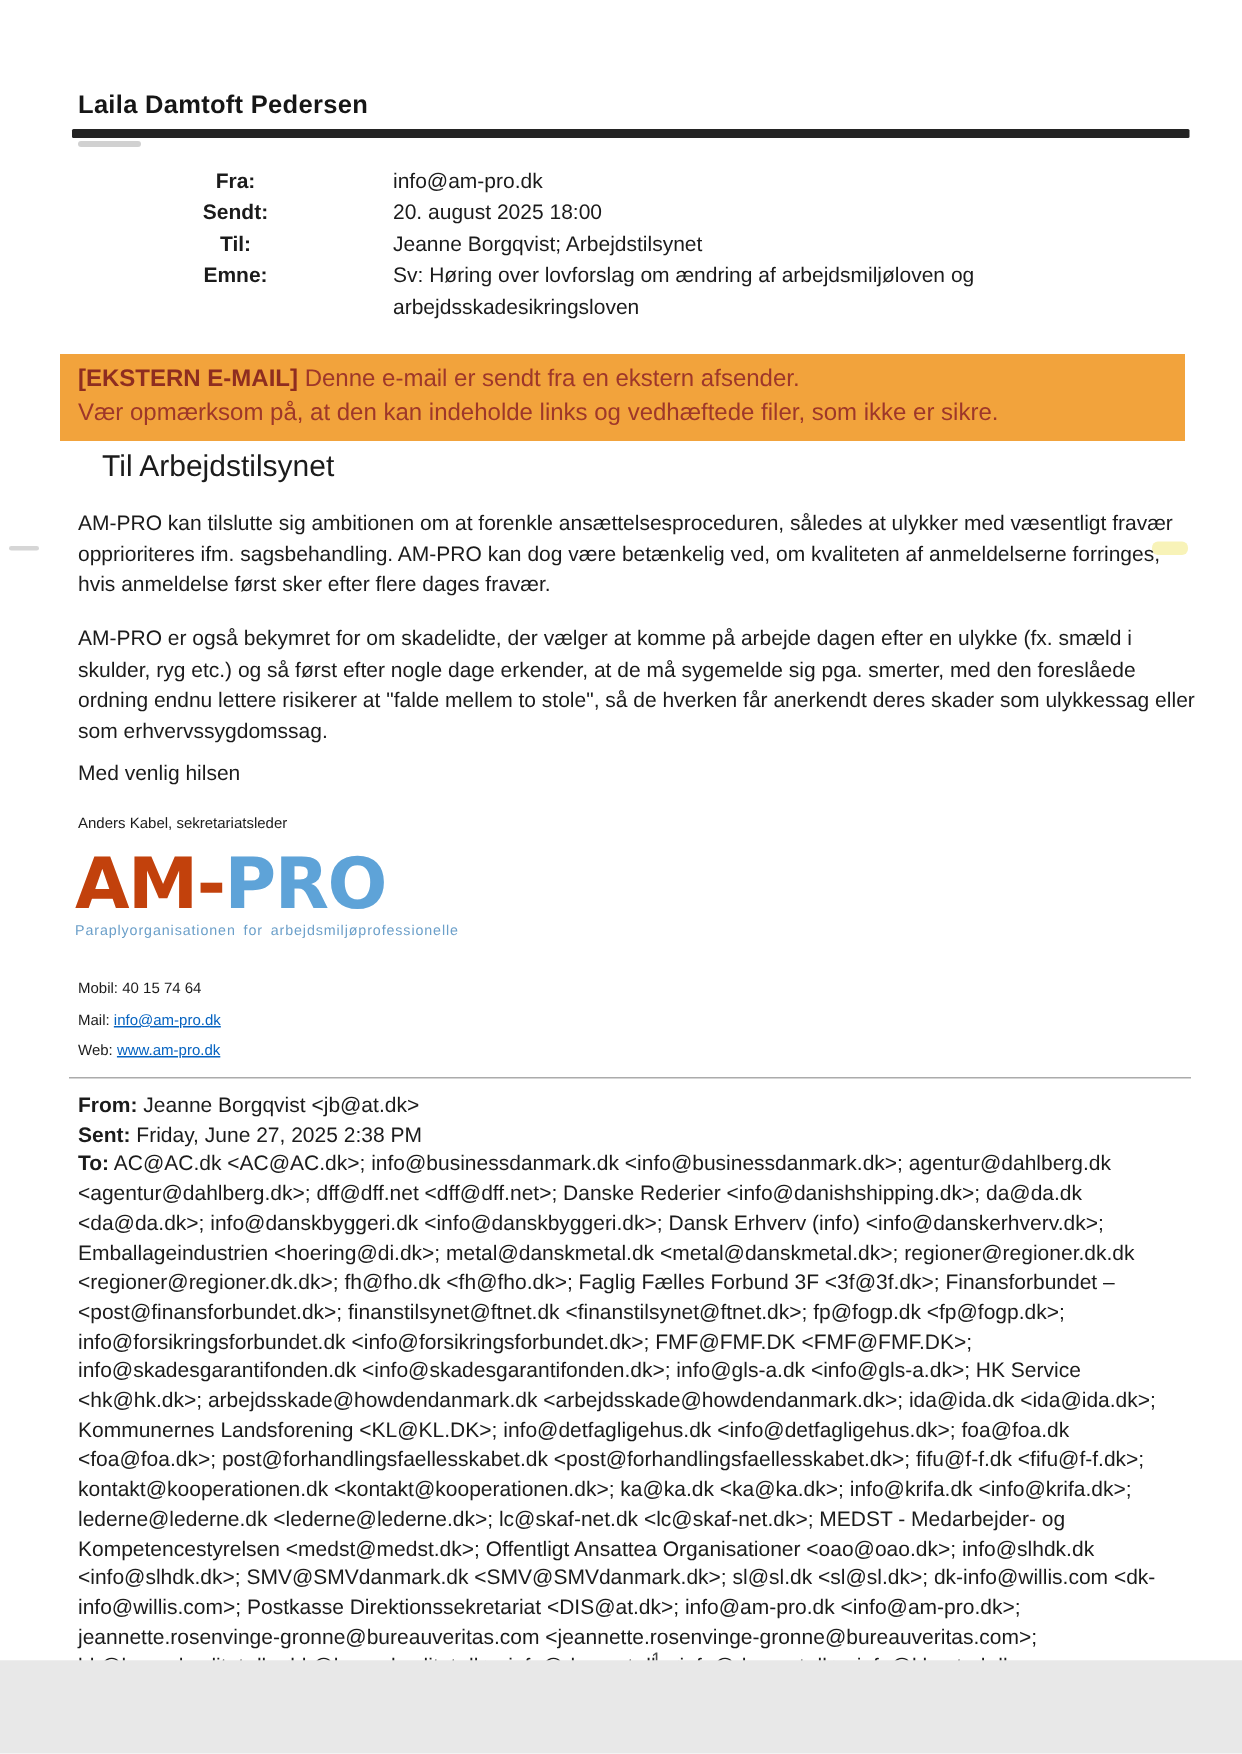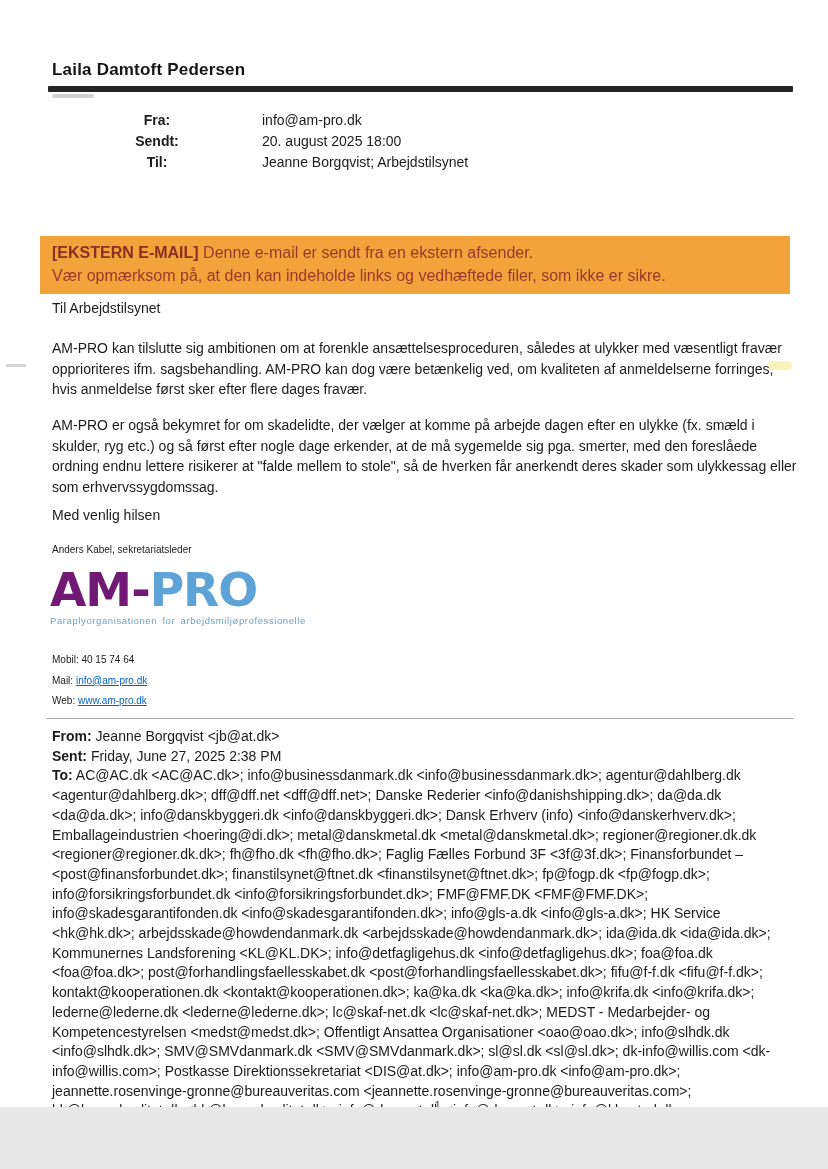--- a/index.html
+++ b/index.html
@@ -33,21 +33,21 @@
   .meta-label{width:210px;font-weight:bold;flex:0 0 210px;text-align:center;}
   .meta-value{width:430px;}
   
   .banner{
     position:absolute;top:236px;left:40px;width:726px;
     padding:5px 12px 7px 12px;
     line-height:23px;font-size:16px;
   }
   .banner strong{font-weight:bold;}
   
-  .salutation{position:absolute;top:300px;left:52px;font-size:14px;}
+  .salutation{position:absolute;top:300px;left:68px;font-size:20px;}
   .para1{position:absolute;top:338px;left:52px;width:742px;font-size:14px;line-height:20.5px;margin:0;}
   .para2{position:absolute;top:415px;left:52px;width:748px;font-size:14px;line-height:20.5px;margin:0;}
   .closing{position:absolute;top:507px;left:52px;font-size:14px;}
   .sig-name{position:absolute;top:544px;left:52px;font-size:10px;}
   
   .logo{position:absolute;top:566px;left:50px;line-height:1;}
   .logo-word{font-size:47px;font-weight:800;letter-spacing:-1px;font-family:"DejaVu Sans", sans-serif;}
   .logo-tagline{margin-top:3px;font-size:9.5px;letter-spacing:.6px;word-spacing:2px;}
   
   .contact{position:absolute;top:650px;left:52px;font-size:10px;line-height:20.5px;}
@@ -79,38 +79,42 @@
       <span class="meta-value">info@am-pro.dk</span>
     </div>
     <div class="meta-row">
       <span class="meta-label">Sendt:</span>
       <span class="meta-value">20. august 2025 18:00</span>
     </div>
     <div class="meta-row">
       <span class="meta-label">Til:</span>
       <span class="meta-value">Jeanne Borgqvist; Arbejdstilsynet</span>
     </div>
+    <div class="meta-row">
+      <span class="meta-label">Emne:</span>
+      <span class="meta-value">Sv: Høring over lovforslag om ændring af arbejdsmiljøloven og arbejdsskadesikringsloven</span>
+    </div>
   </div>
 
   <div class="banner" id="banner" style="background: rgb(242, 163, 60); color: rgb(158, 55, 42);">
     <div><strong id="banner-bold" style="color: rgb(142, 45, 32);">[EKSTERN E-MAIL]</strong> <span>Denne e-mail er sendt fra en ekstern afsender.</span></div>
     <div>Vær opmærksom på, at den kan indeholde links og vedhæftede filer, som ikke er sikre.</div>
   </div>
 
   <div class="artifact-dash"></div>
   <div class="artifact-highlight"></div>
 
   <div class="salutation">Til Arbejdstilsynet</div>
   <p class="para1">AM-PRO kan tilslutte sig ambitionen om at forenkle ansættelsesproceduren, således at ulykker med væsentligt fravær opprioriteres ifm. sagsbehandling. AM-PRO kan dog være betænkelig ved, om kvaliteten af anmeldelserne forringes, hvis anmeldelse først sker efter flere dages fravær.</p>
   <p class="para2">AM-PRO er også bekymret for om skadelidte, der vælger at komme på arbejde dagen efter en ulykke (fx. smæld i skulder, ryg etc.) og så først efter nogle dage erkender, at de må sygemelde sig pga. smerter, med den foreslåede ordning endnu lettere risikerer at "falde mellem to stole", så de hverken får anerkendt deres skader som ulykkessag eller som erhvervssygdomssag.</p>
   <div class="closing">Med venlig hilsen</div>
   <div class="sig-name">Anders Kabel, sekretariatsleder</div>
 
   <div class="logo">
-    <div class="logo-word"><span id="logo-dark" style="color: #701a75;">AM-</span><span id="logo-light" style="color: rgb(94, 163, 216);">PRO</span></div>
+    <div class="logo-word"><span id="logo-dark" style="color: #c2410c;">AM-</span><span id="logo-light" style="color: rgb(94, 163, 216);">PRO</span></div>
     <div class="logo-tagline" id="logo-tagline" style="color: rgb(107, 159, 201);">Paraplyorganisationen for arbejdsmiljøprofessionelle</div>
   </div>
 
   <div class="contact">
     <div><span>Mobil:</span> <span>40 15 74 64</span></div>
     <div><span>Mail:</span> <a href="#" class="contact-link" style="color: rgb(5, 99, 193);">info@am-pro.dk</a></div>
     <div><span>Web:</span> <a href="#" class="contact-link" style="color: rgb(5, 99, 193);">www.am-pro.dk</a></div>
   </div>
 
   <div class="divider"></div>

